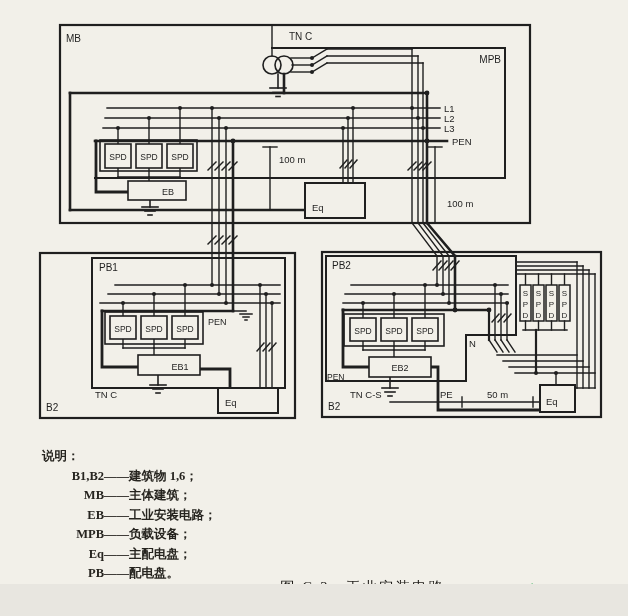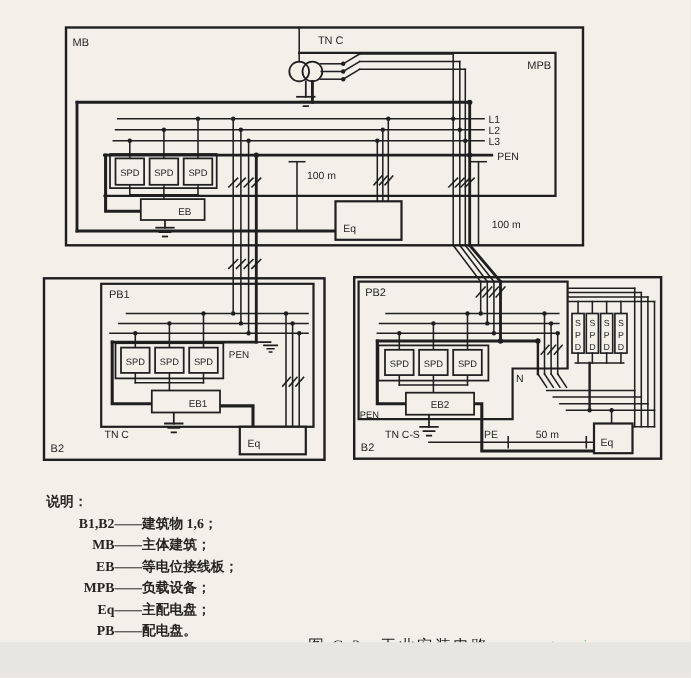--- a/index.html
+++ b/index.html
@@ -395,21 +395,21 @@
         <text x="564.5" y="318">D</text>
       </g>
     </g>
   </g>
 </svg>
 
 <div class="legend">
   <div class="legend-title">说明：</div>
   <div class="legend-row"><span class="legend-key">B1,B2</span><span>——</span><span>建筑物 1,6；</span></div>
   <div class="legend-row"><span class="legend-key">MB</span><span>——</span><span>主体建筑；</span></div>
-  <div class="legend-row"><span class="legend-key">EB</span><span>——</span><span>等电位接线板；</span></div>
+  <div class="legend-row"><span class="legend-key">EB</span><span>——</span><span>工业安装电路；</span></div>
   <div class="legend-row"><span class="legend-key">MPB</span><span>——</span><span>负载设备；</span></div>
   <div class="legend-row"><span class="legend-key">Eq</span><span>——</span><span>主配电盘；</span></div>
   <div class="legend-row"><span class="legend-key">PB</span><span>——</span><span>配电盘。</span></div>
 </div>
 
 <div class="caption">图 G.3　工业安装电路</div>
 <div class="watermark">www.cntronics.com</div>
 <div class="bottom-band"></div>
 
 </div>

